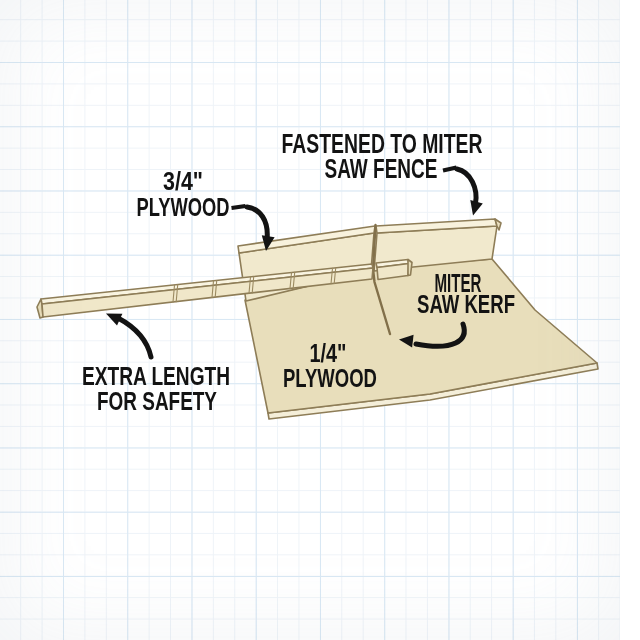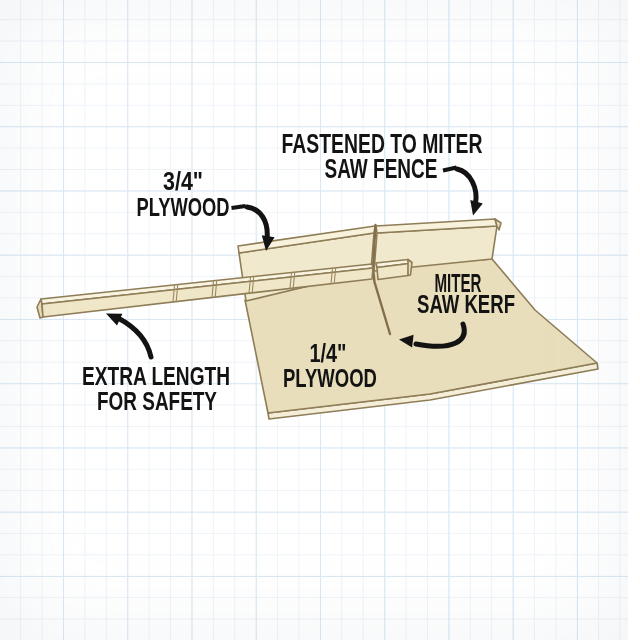--- a/index.html
+++ b/index.html
@@ -6,21 +6,20 @@
   .page{
     position:relative;width:620px;height:640px;overflow:hidden;
     background-color:var(--background,#fff);
     background-image:
       linear-gradient(to right, var(--grid-major,#d9e8f4) 1px, transparent 1px),
       linear-gradient(to bottom, var(--grid-major,#d9e8f4) 1px, transparent 1px),
       linear-gradient(to right, var(--grid-minor,#eef3f8) 1px, transparent 1px),
       linear-gradient(to bottom, var(--grid-minor,#eef3f8) 1px, transparent 1px);
     background-size:64.25px 64.25px,64.25px 64.25px,21.42px 21.42px,21.42px 21.42px;
     background-position:63px 62px,63px 62px,63px 62px,63px 62px;
-    padding-left:8px;
   }
   .page::after{
     content:"";position:absolute;inset:0;pointer-events:none;
     box-shadow:inset 0 0 90px rgba(150,160,175,.13);
   }
   svg{position:absolute;inset:0;}
   svg text{
     font-family:"Liberation Sans",sans-serif;
     font-weight:700;
     fill:var(--text,#131313);

